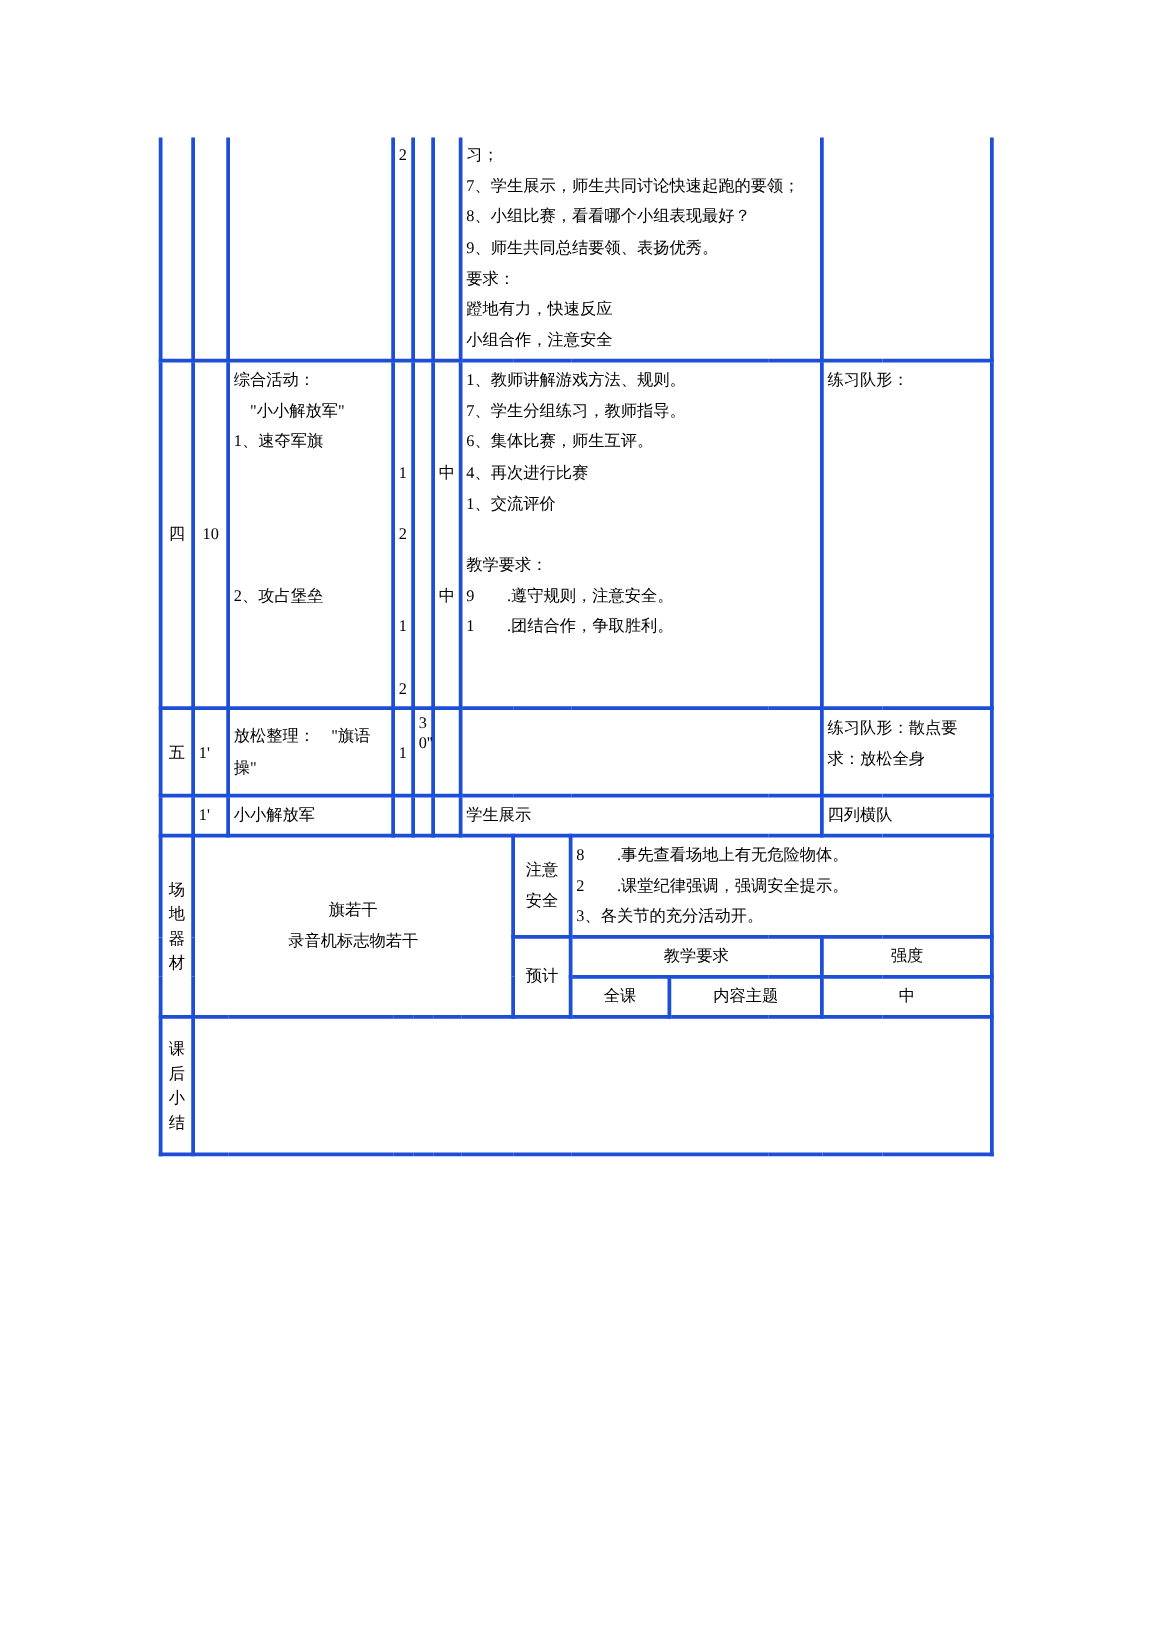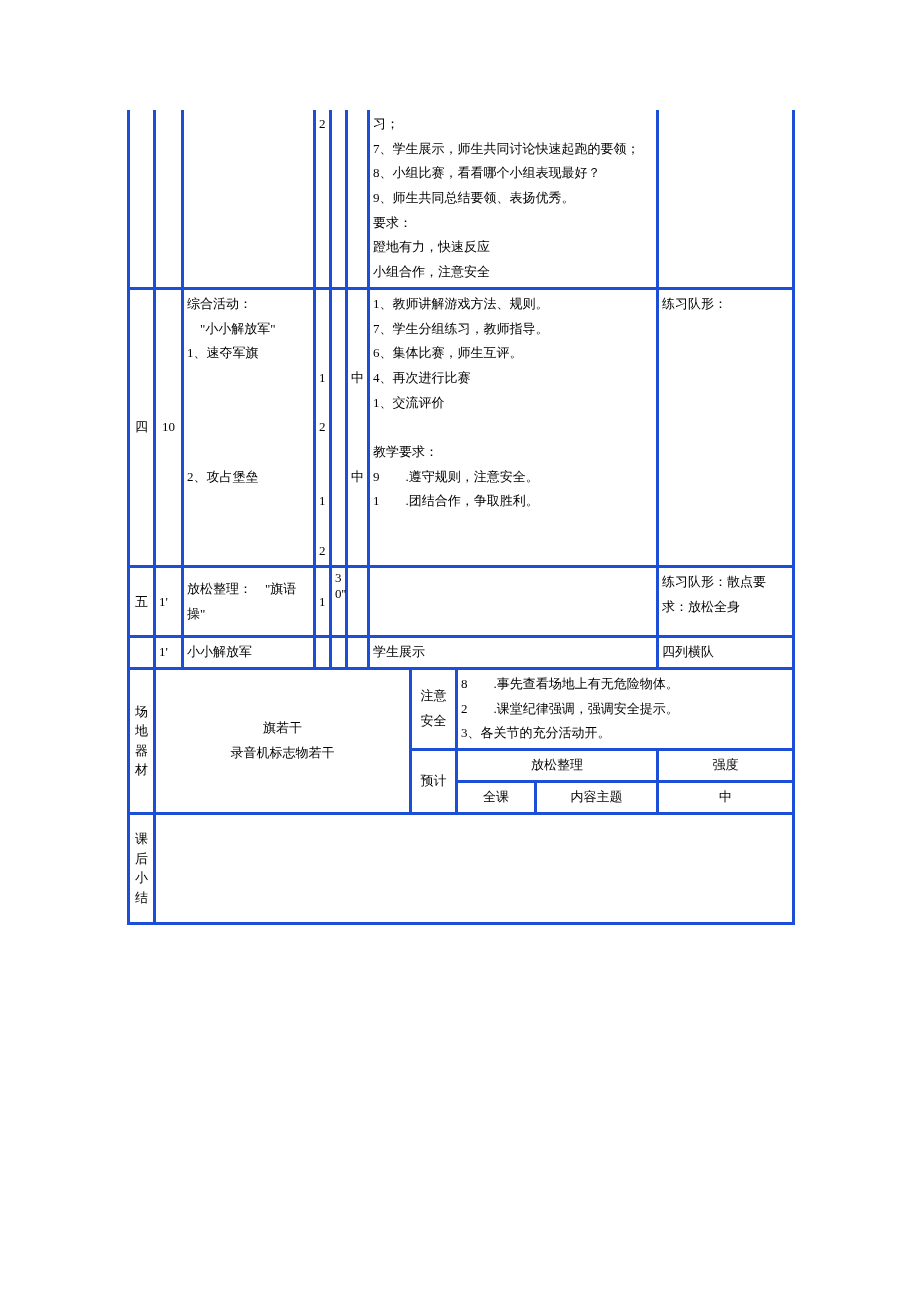--- a/index.html
+++ b/index.html
@@ -147,21 +147,21 @@
     <td rowspan="2" class="center">注意安全</td>
     <td colspan="5" rowspan="2">
       <span>8　　.事先查看场地上有无危险物体。</span><br>
       <span>2　　.课堂纪律强调，强调安全提示。</span><br>
       <span>3、各关节的充分活动开。</span>
     </td>
   </tr>
   <tr></tr>
   <tr>
     <td rowspan="2" class="center">预计</td>
-    <td colspan="3" class="center">放松整理</td>
+    <td colspan="3" class="center">教学要求</td>
     <td colspan="2" class="center">强度</td>
   </tr>
   <tr>
     <td class="center">全课</td>
     <td colspan="2" class="center">内容主题</td>
     <td colspan="2" class="center">中</td>
   </tr>
 
   <tr style="height:110px">
     <td class="center" style="line-height:1.5">课后小结</td>

